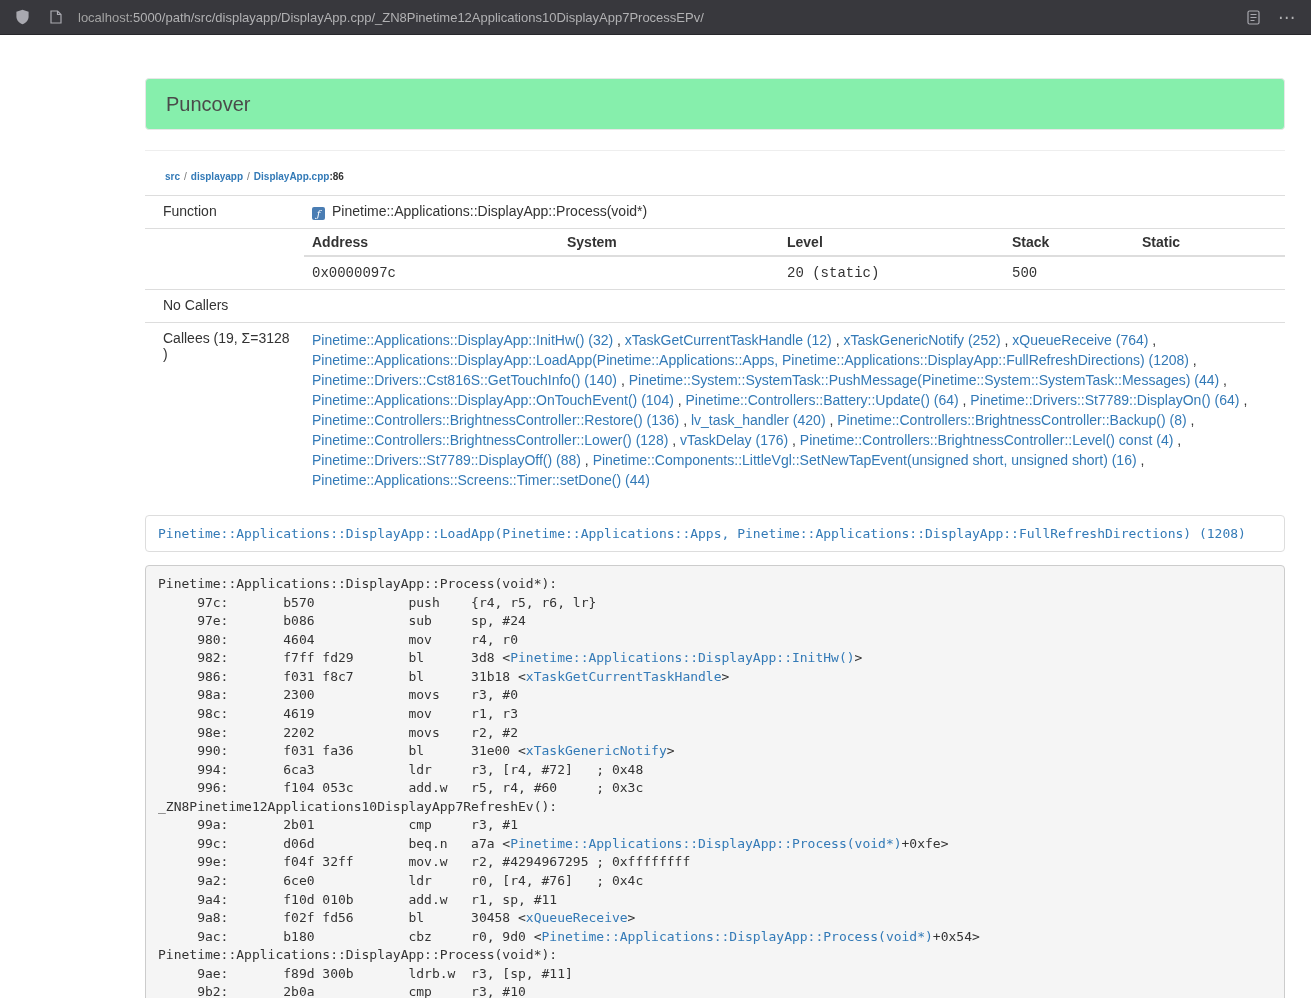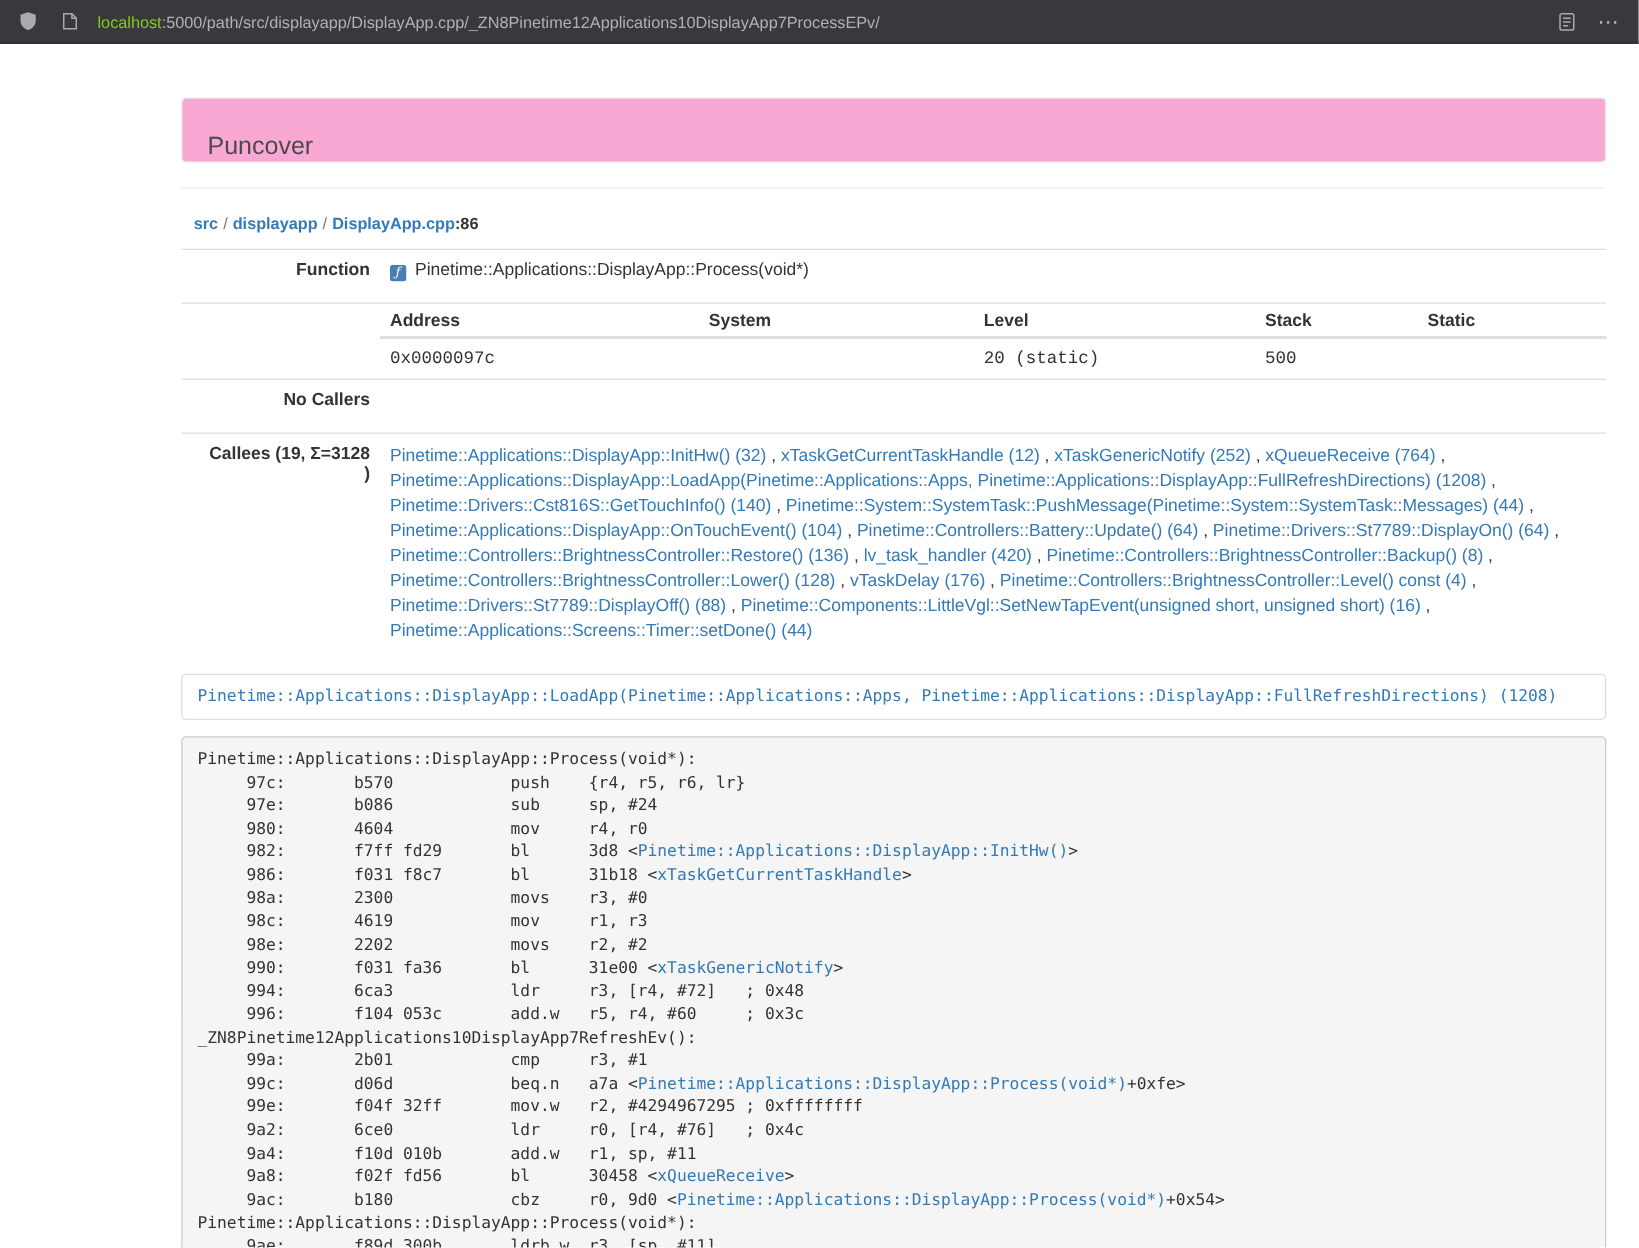--- a/index.html
+++ b/index.html
@@ -30,74 +30,73 @@
   }
   .icon-btn:last-child { margin-right: 0; }
   .url-text {
     flex: 1 1 auto;
     font-size: 13px;
     color: #b1b1b3;
     white-space: nowrap;
     overflow: hidden;
     padding-left: 2px;
   }
-  .url-host { color: #84cc16; }
+  .url-host { color: #a3a3a3; }
   .dots-glyph {
     color: #b1b1b3;
     font-size: 17px;
     line-height: 1;
     letter-spacing: 1px;
   }
 
   
   .container { width: 1140px; margin-left: 145px; }
 
   .navbar {
     margin-top: 43px;
     margin-bottom: 10px;
     min-height: 52px;
-    background: #f9a8d4;
+    background: #86efac;
     border: 1px solid #e7e7e7;
     border-radius: 4px;
     display: flex;
-    align-items: flex-end;
+    align-items: center;
   }
   .navbar-brand {
     padding: 0 20px;
     font-size: 20px;
     color: #4a4a4a;
   }
   hr.page-divider {
     border: 0;
     border-top: 1px solid #eee;
     margin: 20px 0;
   }
 
   .breadcrumb-line {
-    font-size: 13px;
+    font-size: 10px;
     font-weight: 700;
-    margin: 0 0 13px 10px;
+    margin: 0 0 13px 20px;
     color: #333;
   }
   .bc-sep { color: #777; font-weight: 400; padding: 0 4px; }
 
   
   table.main-table { width: 100%; border-collapse: collapse; }
   table.main-table > tbody > tr > th,
   table.main-table > tbody > tr > td {
     border-top: 1px solid #ddd;
     text-align: left;
     vertical-align: top;
     font-size: 14px;
   }
   table.main-table > tbody > tr > th {
     width: 159px;
-    padding: 7px 8px 19px 18px;
-    font-weight: 700;
-    text-align: right;
+    padding: 7px 8px 9px 18px;
+    font-weight: 400;
   }
   table.main-table > tbody > tr > td { padding: 7px 8px; }
   table.main-table > tbody > tr > td.nested-cell { padding: 0; margin-left: 31px; }
 
   .fn-icon {
     display: inline-block;
     width: 13px; height: 13px;
     background: #4a7db3;
     color: #fff;
     border-radius: 2px;

